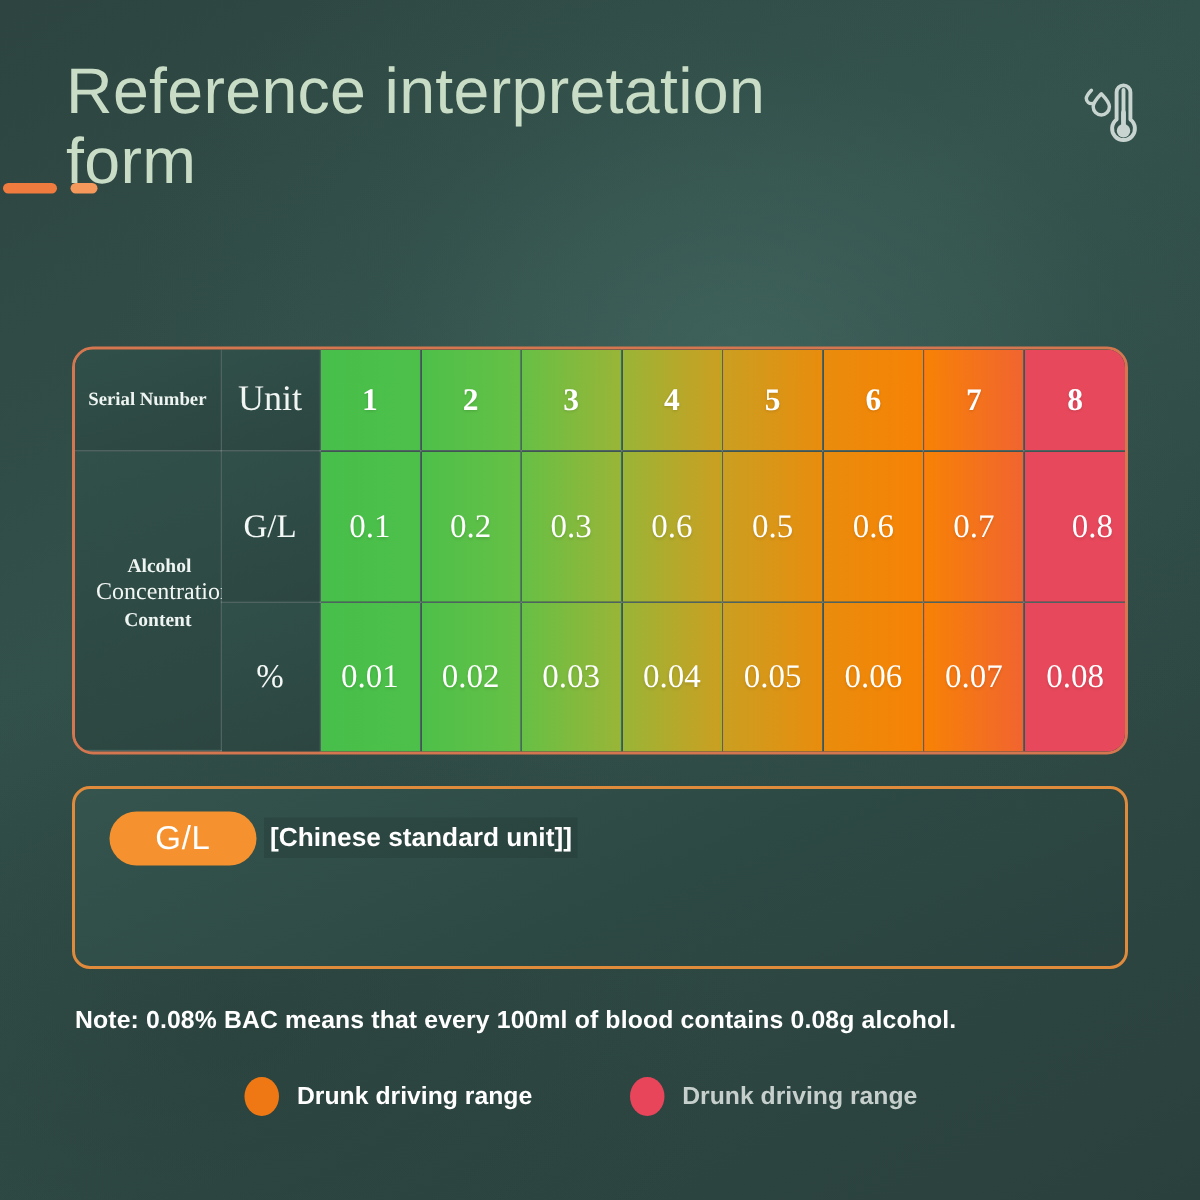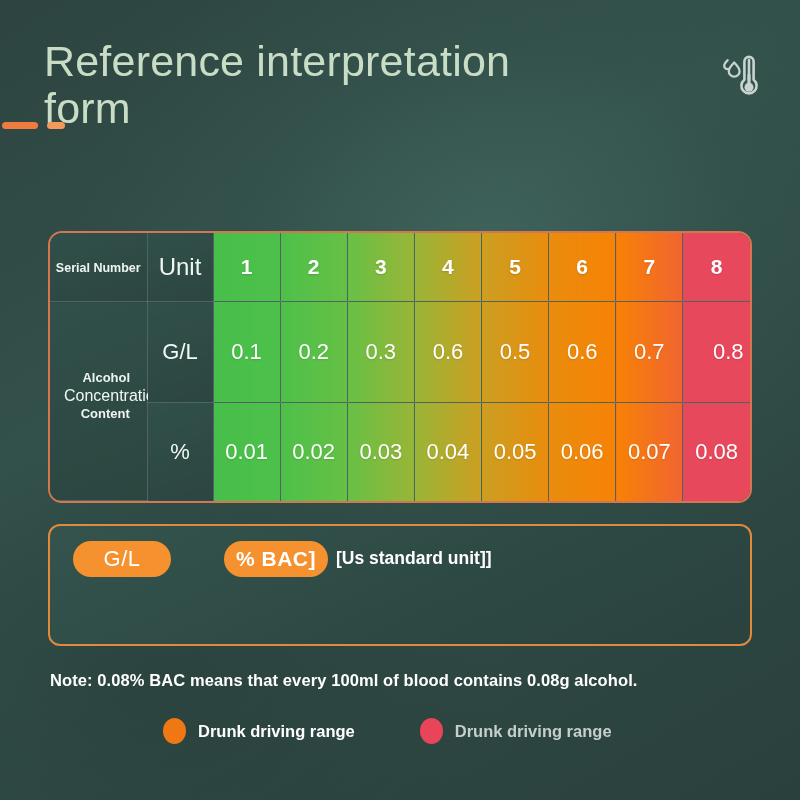--- a/index.html
+++ b/index.html
@@ -93,20 +93,21 @@
     border-radius: 14px;
     overflow: hidden;
     background: #2e4743;
   }
 
   table.bac {
     width: 100%;
     height: 100%;
     border-collapse: collapse;
     table-layout: fixed;
+    font-family: Liberation Serif, serif;
   }
 
   table.bac td {
     text-align: center;
     vertical-align: middle;
     border-right: 1px solid rgba(255,255,255,0.16);
     border-bottom: 1px solid rgba(255,255,255,0.16);
     position: relative;
   }
   table.bac tr:last-child td { border-bottom: none; }
@@ -374,24 +375,21 @@
         <td style="background: rgb(232, 72, 92);"><span class="num-val">0.08</span></td>
       </tr>
     </tbody>
       </table>
   </div>
 
   <div class="display-panel">
     <div class="panel-body">
       <div class="unit-opt">
         <span class="pill pill-gl">G/L</span>
-      </div>
-      <div class="unit-opt second">
-        <span class="pill pill-bac">% BAC]</span>
-        <span class="opt-desc">[Us standard unit]]</span>
+        <span class="opt-desc shaded">[Chinese standard unit]]</span>
       </div>
     </div>
   </div>
 
   <div class="note">Note: 0.08% BAC means that every 100ml of blood contains 0.08g alcohol.</div>
 
   <div class="legend">
     <div class="legend-item">
       <span class="dot dot-orange"></span>
       <span class="legend-label bright">Drunk driving range</span>

